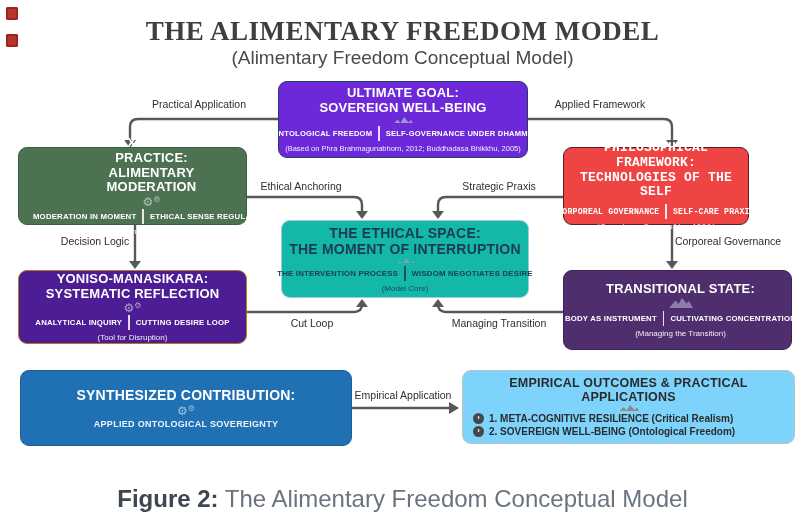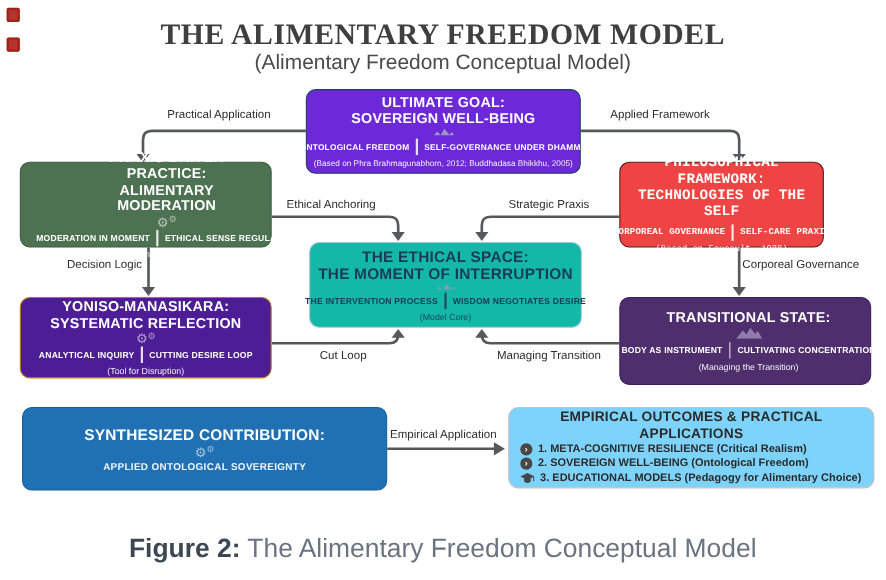--- a/index.html
+++ b/index.html
@@ -221,27 +221,19 @@
       <polygon points="0,9 6.5,2 9.5,5.5 13,0 17.5,5 20,2.5 24,9" fill="#8a8a88"></polygon>
     </svg>
     <div class="outcome-row">
       <span class="chev-circle">›</span>
       <span>1. META-COGNITIVE RESILIENCE (Critical Realism)</span>
     </div>
     <div class="outcome-row">
       <span class="chev-circle">›</span>
       <span>2. SOVEREIGN WELL-BEING (Ontological Freedom)</span>
     </div>
-    <div class="outcome-row">
-      <svg width="13" height="11" style="flex:0 0 auto">
-        <polygon points="6.5,0 13,3.2 6.5,6.4 0,3.2" fill="#474747"></polygon>
-        <path d="M3.5,5 L3.5,8 Q6.5,10.4 9.5,8 L9.5,5 Z" fill="#474747"></path>
-        <line x1="12.2" y1="3.6" x2="12.2" y2="7.5" stroke="#474747" stroke-width="1"></line>
-      </svg>
-      <span>3. EDUCATIONAL MODELS (Pedagogy for Alimentary Choice)</span>
-    </div>
   </div>
 
   <div class="caption">
     <span class="cap-prefix">Figure 2:</span><span class="cap-text"> The Alimentary Freedom Conceptual Model</span>
   </div>
 
 </div>
 
 </body></html>

